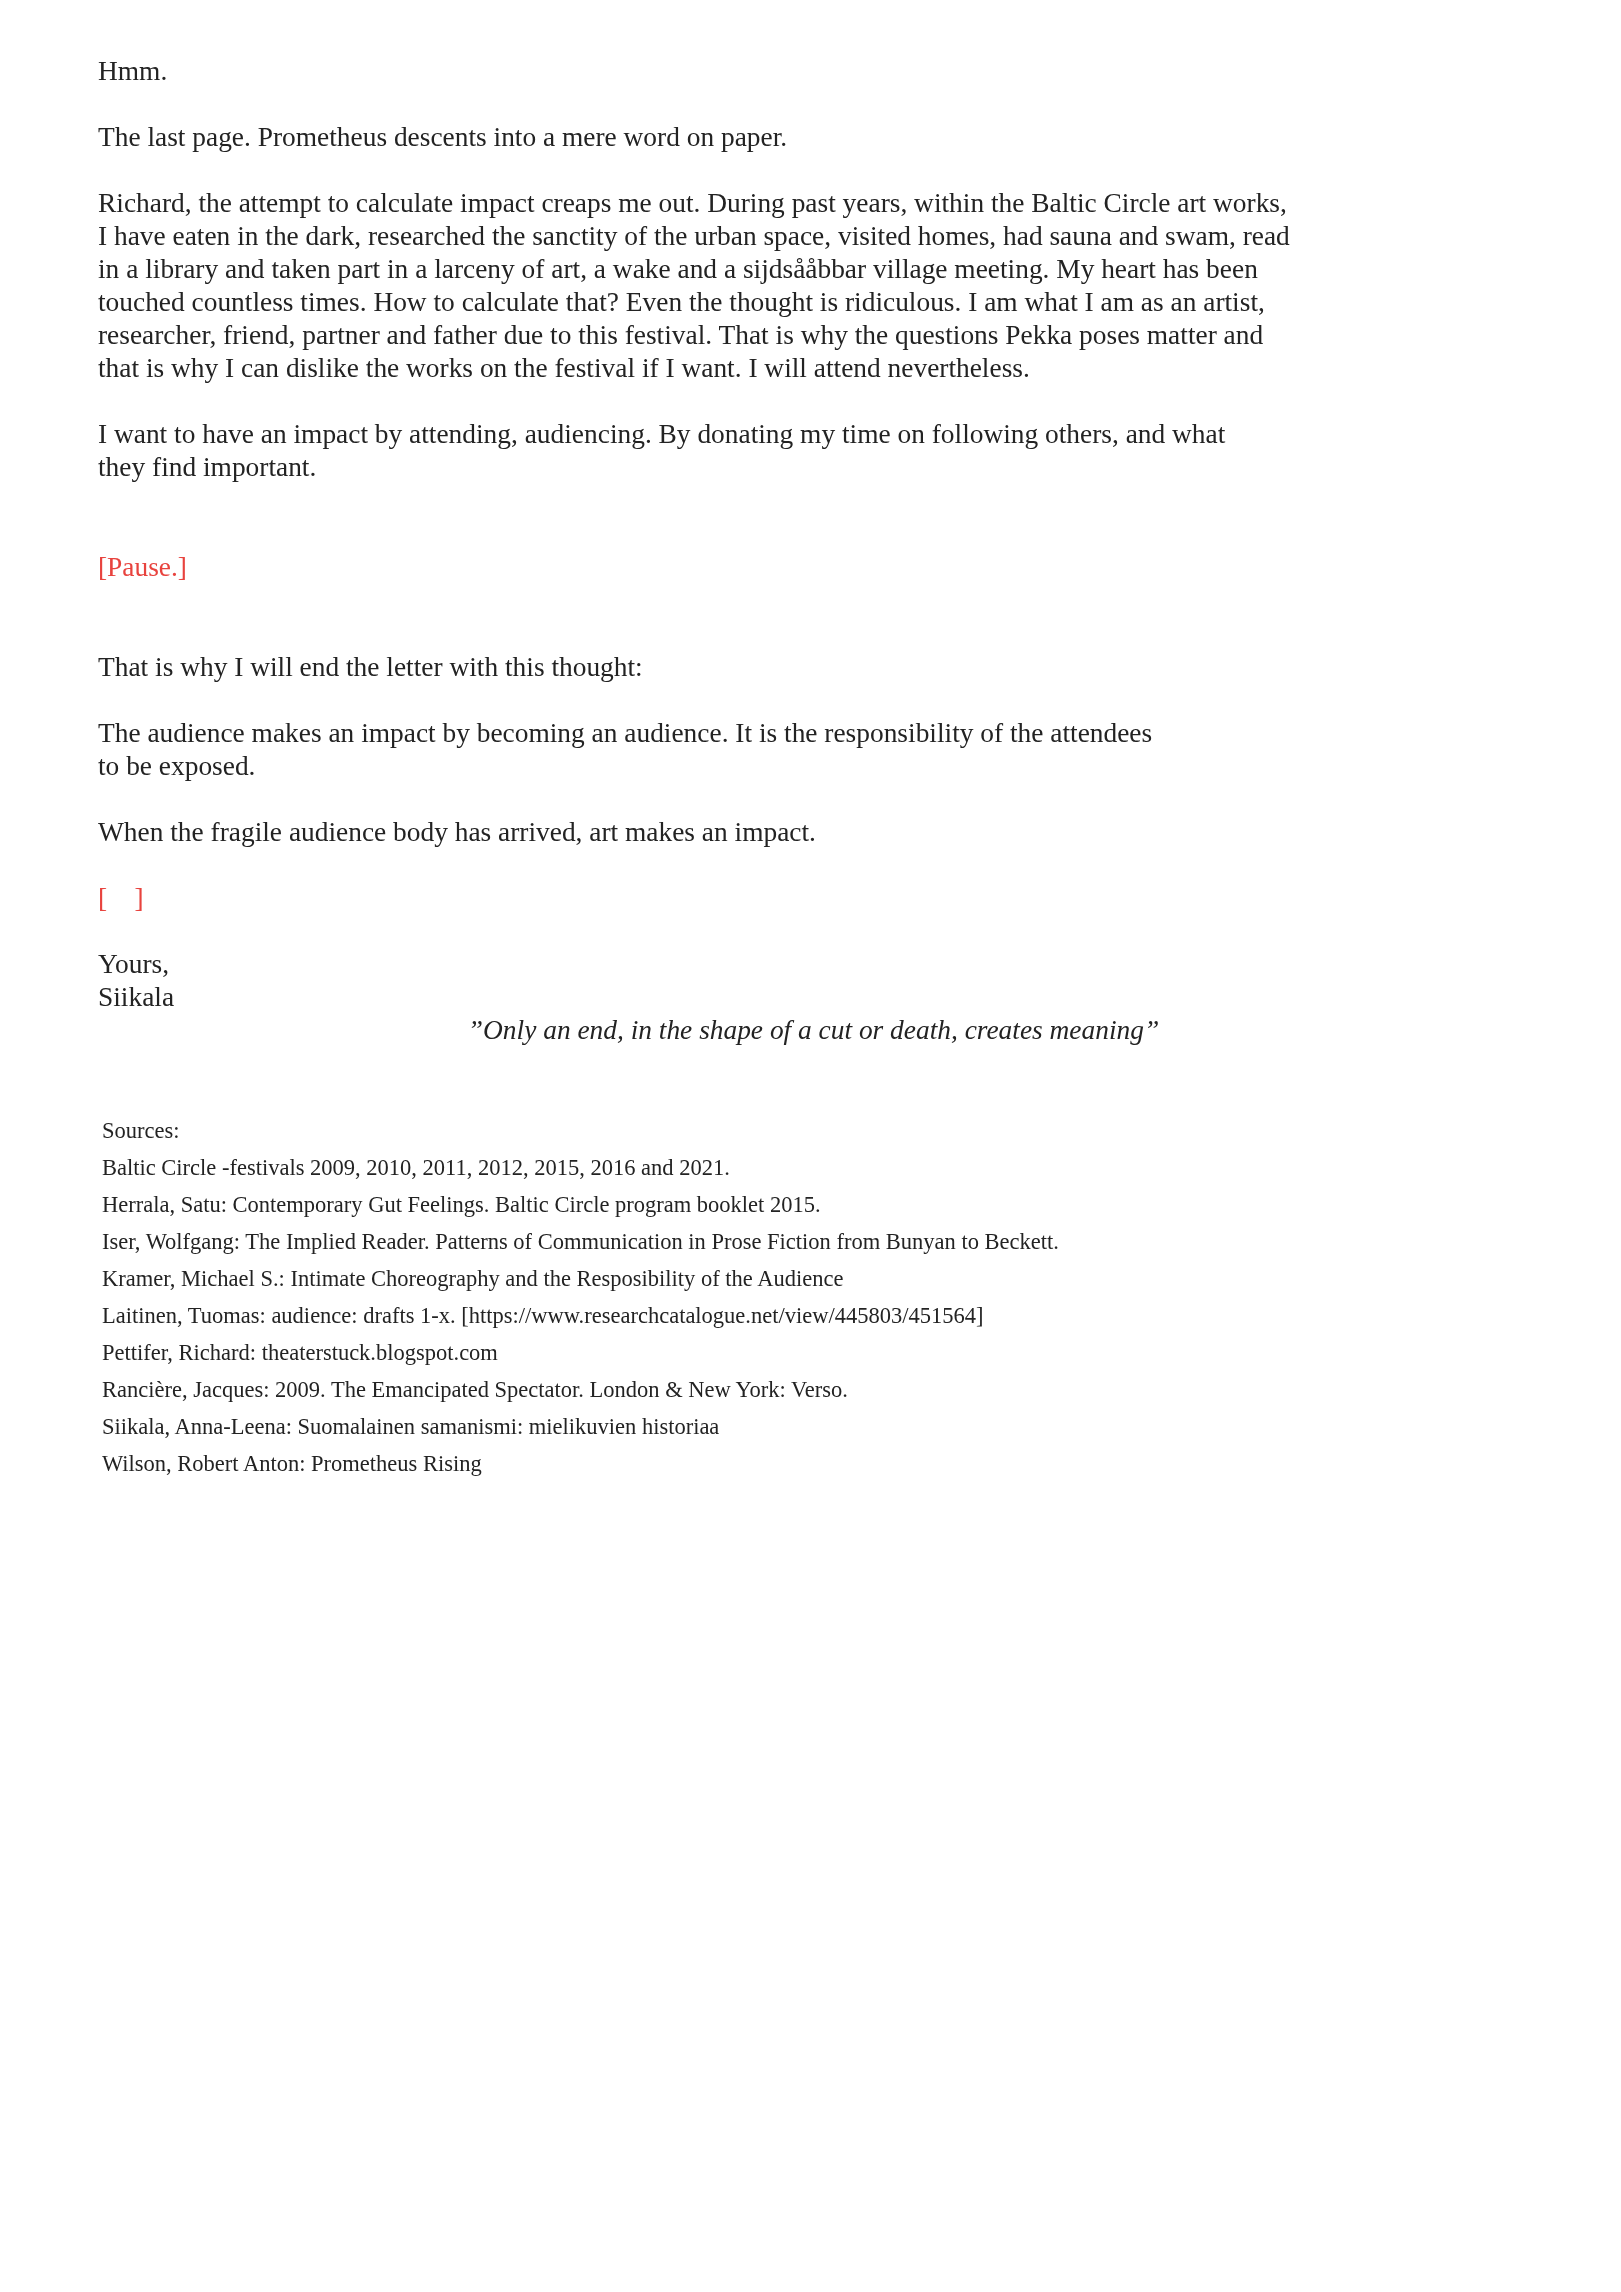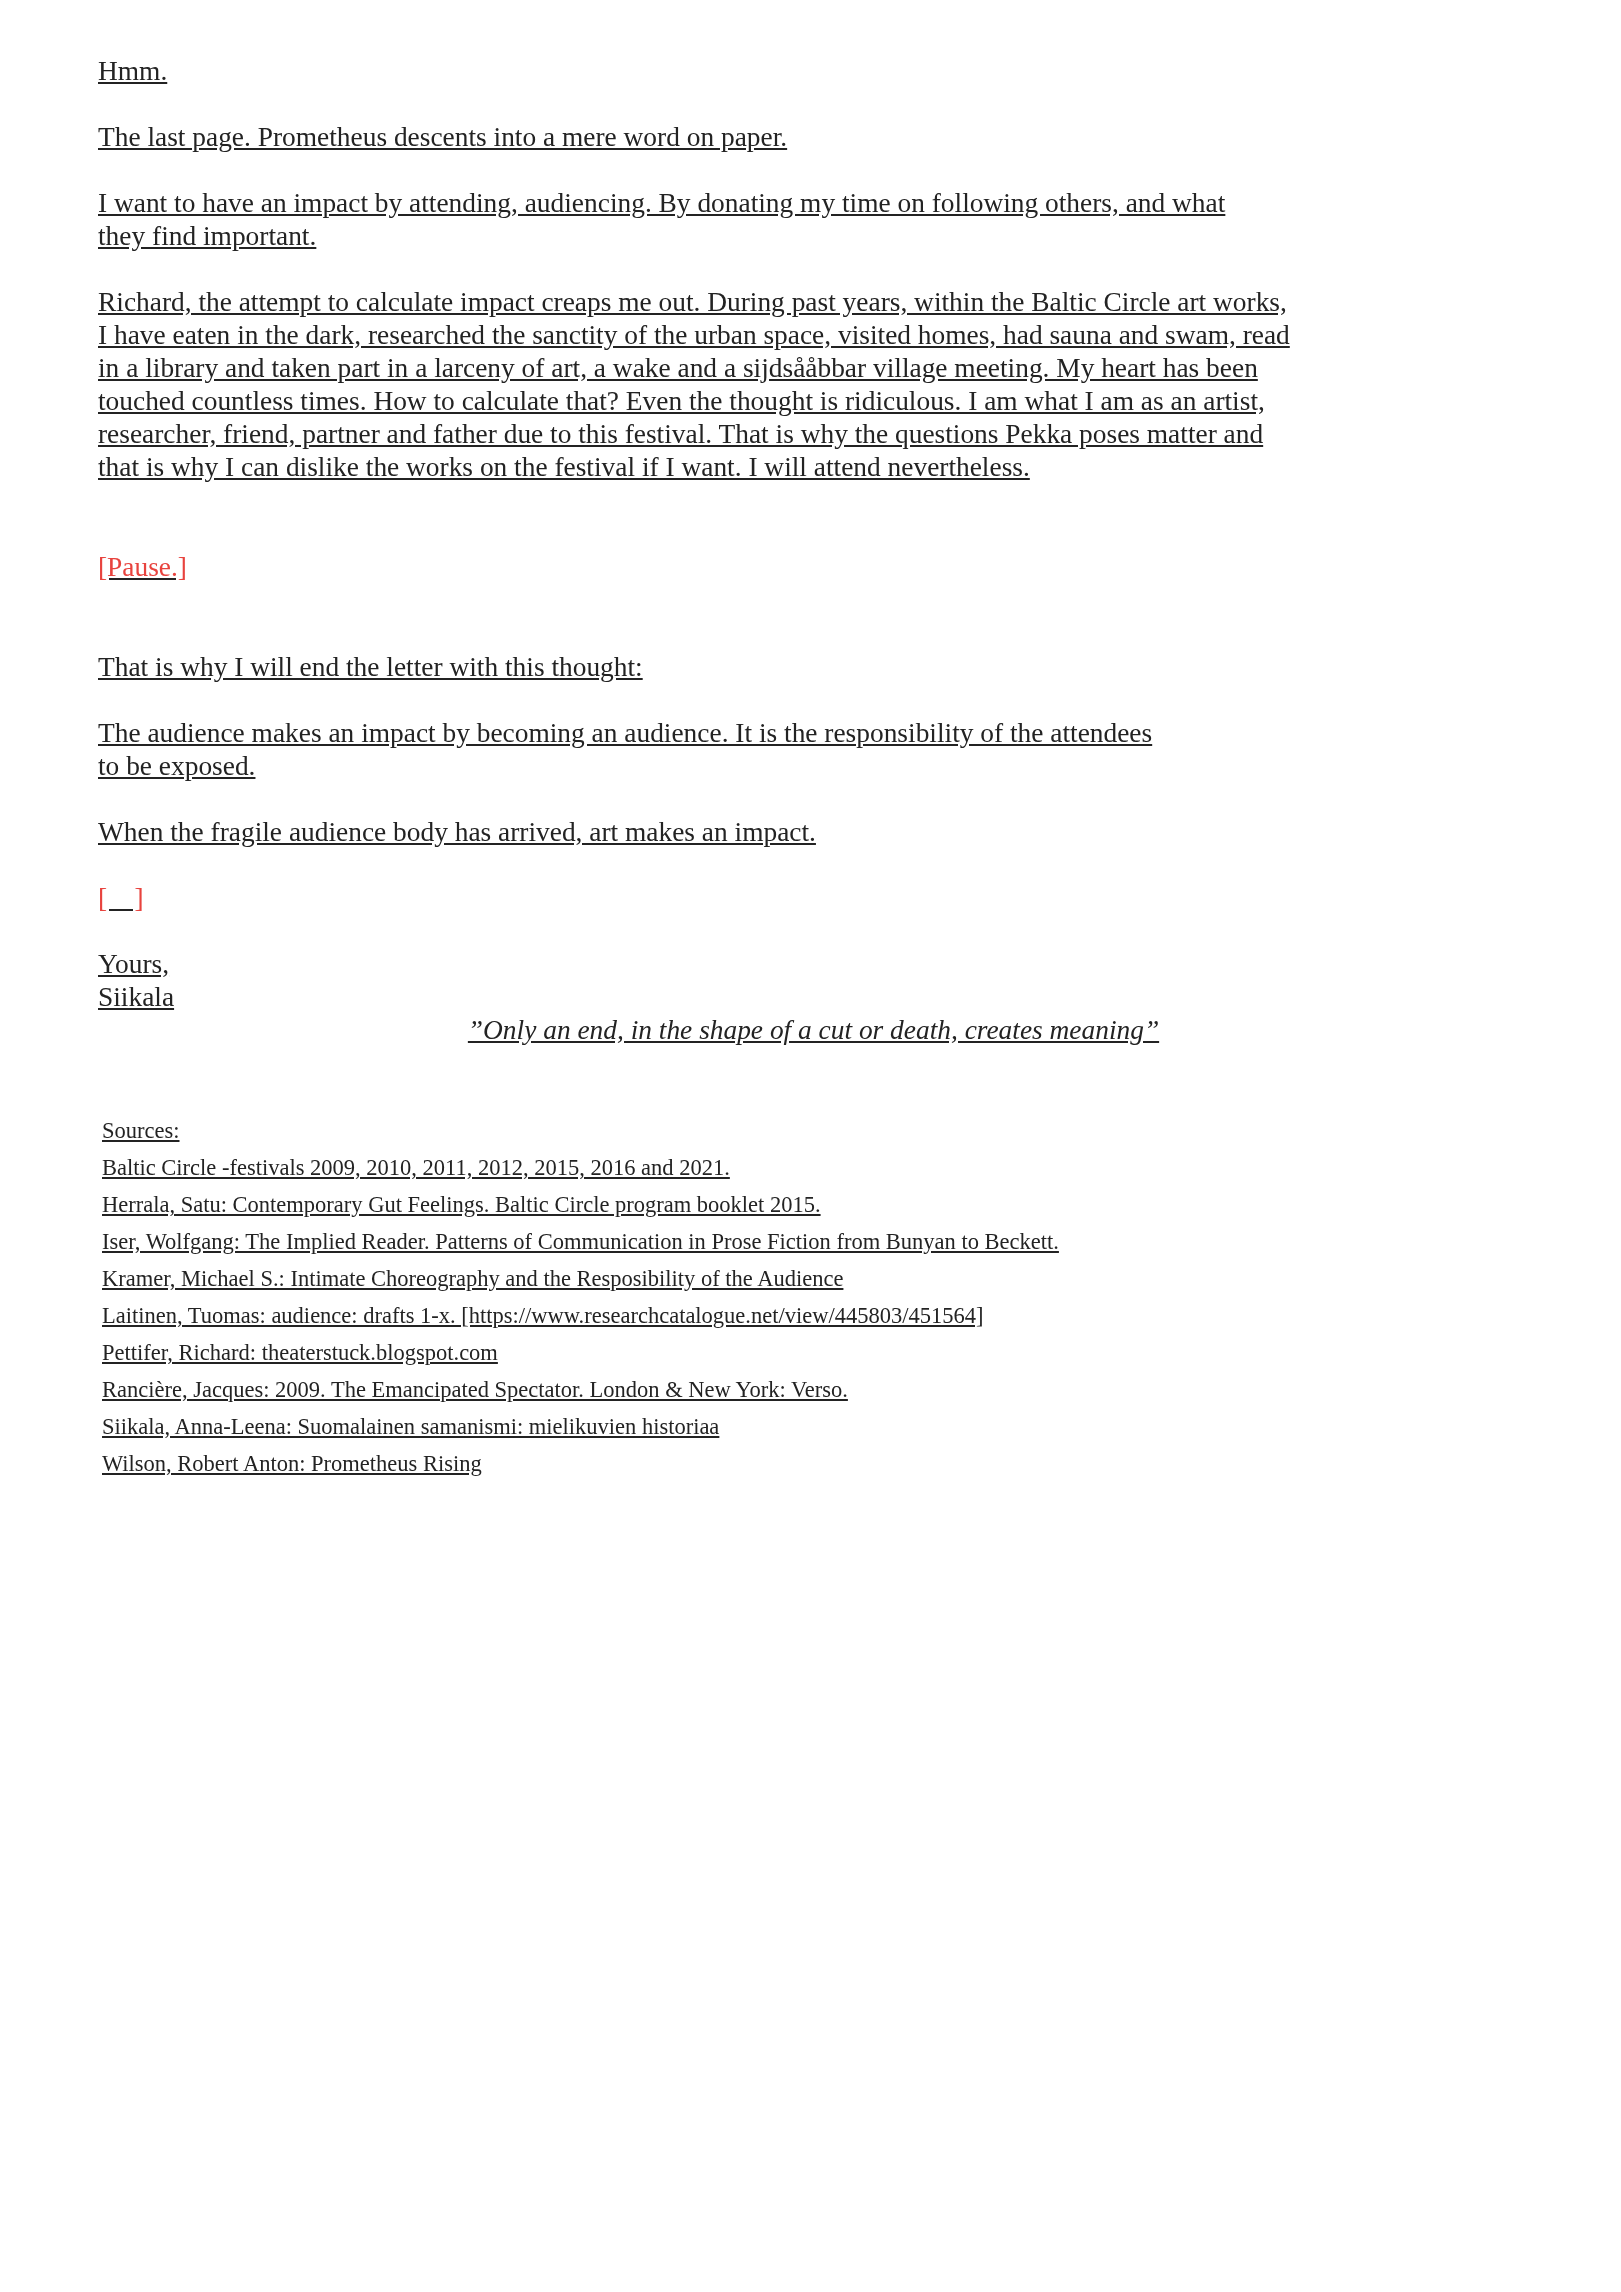--- a/index.html
+++ b/index.html
@@ -12,21 +12,20 @@
   .page{
     position:relative;
     width:1621px;
     height:2293px;
     box-sizing:border-box;
     background:var(--bg);
     color:var(--text);
     font-family:"Liberation Serif","DejaVu Serif",serif;
     padding:55px 92px 0 98px;
     overflow:hidden;
-    text-decoration:underline;
   }
   .p{
     font-size:27.4px;
     line-height:33px;
     margin:33px 0 0 0;
     white-space:pre-line;
   }
   .p.first{margin-top:0;}
   .gap-large{margin-top:67px;}
   .red{color:var(--accent);}
@@ -43,29 +42,29 @@
 </style>
 </head>
 <body>
 
 <div class="page">
 
   <p class="p first">Hmm.</p>
 
   <p class="p">The last page. Prometheus descents into a mere word on paper.</p>
 
-  <p class="p">I want to have an impact by attending, audiencing. By donating my time on following others, and what
-they find important.</p>
-
   <p class="p">Richard, the attempt to calculate impact creaps me out. During past years, within the Baltic Circle art works,
 I have eaten in the dark, researched the sanctity of the urban space, visited homes, had sauna and swam, read
 in a library and taken part in a larceny of art, a wake and a sijdsååbbar village meeting. My heart has been
 touched countless times. How to calculate that? Even the thought is ridiculous. I am what I am as an artist,
 researcher, friend, partner and father due to this festival. That is why the questions Pekka poses matter and
 that is why I can dislike the works on the festival if I want. I will attend nevertheless.</p>
+
+  <p class="p">I want to have an impact by attending, audiencing. By donating my time on following others, and what
+they find important.</p>
 
   <p class="p red gap-large">[Pause.]</p>
 
   <p class="p gap-large">That is why I will end the letter with this thought:</p>
 
   <p class="p">The audience makes an impact by becoming an audience. It is the responsibility of the attendees
 to be exposed.</p>
 
   <p class="p">When the fragile audience body has arrived, art makes an impact.</p>
 

